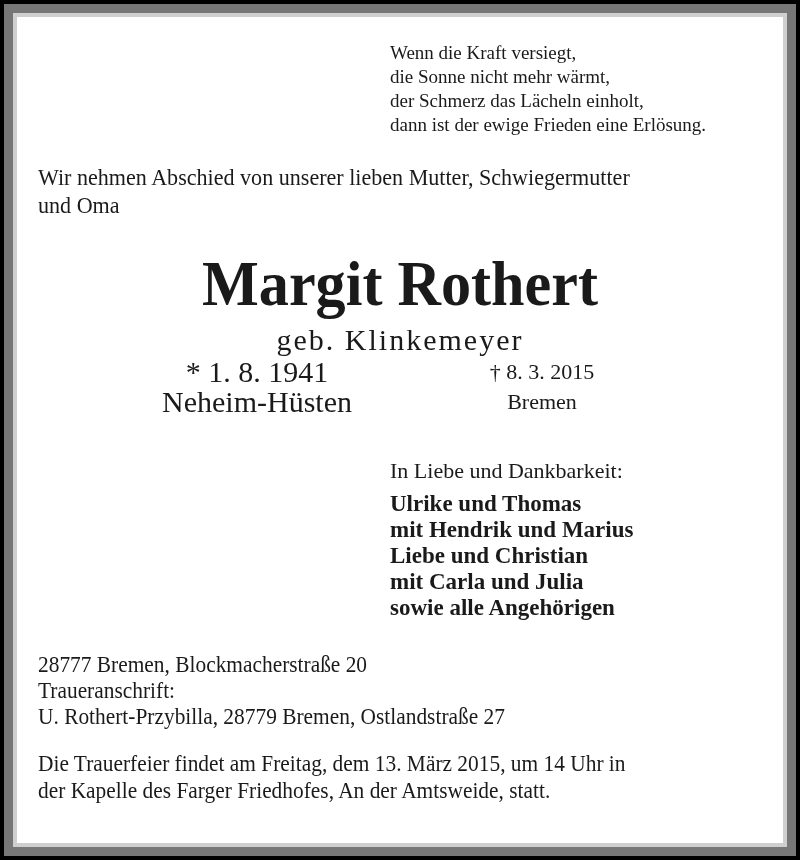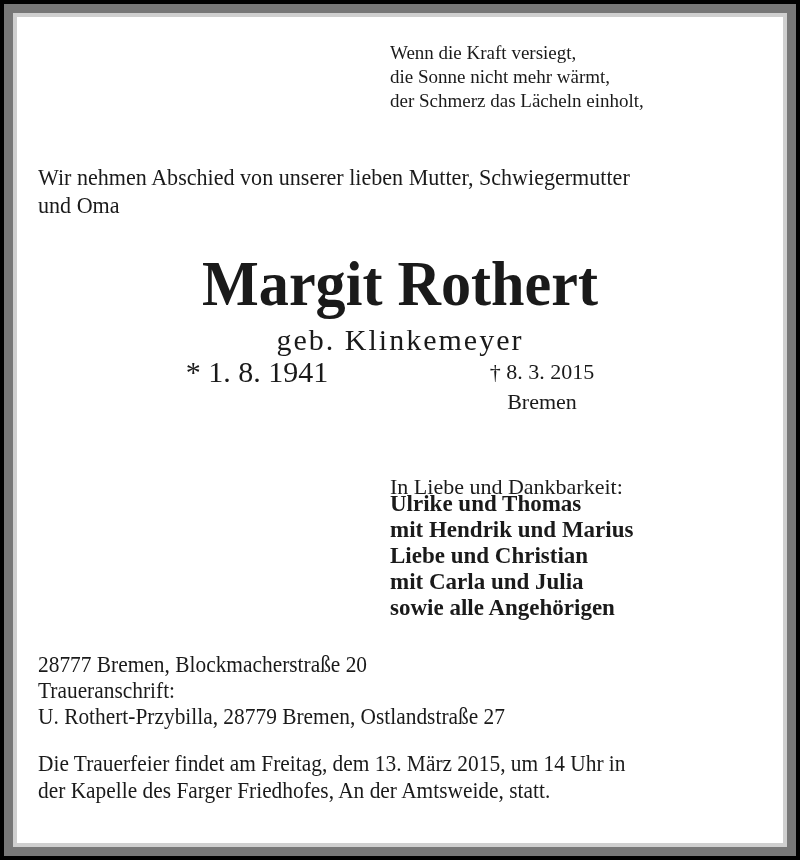--- a/index.html
+++ b/index.html
@@ -8,48 +8,50 @@
   .frame-inner { position: absolute; left: 9px; top: 9px; width: 774px; height: 834px; background: #cfcfcf; }
   .page { position: absolute; left: 4px; top: 4px; width: 766px; height: 826px; background: #ffffff; }
   .serif { font-family: "Liberation Serif", "DejaVu Serif", serif; color: #1a1a1a; }
   .poem { position: absolute; left: 373px; top: 24px; font-size: 19px; line-height: 24px; }
   .poem div { white-space: nowrap; }
   .intro { position: absolute; left: 21px; top: 146px; width: 740px; font-size: 24px; line-height: 28px; transform: scaleX(0.92); transform-origin: left top; white-space: nowrap; }
   .name { position: absolute; left: 0; width: 766px; top: 232px; text-align: center; font-size: 64px; font-weight: bold; line-height: 70px; transform: scaleX(0.94); }
   .maiden { position: absolute; left: 0; width: 766px; top: 310px; text-align: center; font-size: 30px; letter-spacing: 2px; line-height: 26px; }
   .born-col { position: absolute; left: 140px; width: 200px; top: 340px; text-align: center; font-size: 30px; line-height: 30px; }
   .died-col { position: absolute; left: 425px; width: 200px; top: 340px; text-align: center; font-size: 22px; line-height: 30px; }
-  .thanks { position: absolute; left: 373px; top: 440px; font-size: 22px; line-height: 28px; white-space: nowrap; margin-top: 16px; }
+  .thanks { position: absolute; left: 373px; top: 440px; font-size: 22px; line-height: 28px; white-space: nowrap; }
   .family { position: absolute; left: 373px; top: 474px; font-size: 23px; line-height: 26px; font-weight: bold; white-space: nowrap; font-family: Liberation Serif, serif; }
   .address { position: absolute; left: 21px; top: 635px; font-size: 23px; line-height: 26px; white-space: nowrap; transform: scaleX(0.93); transform-origin: left top; }
   .ceremony { position: absolute; left: 21px; top: 733px; font-size: 23px; line-height: 27px; white-space: nowrap; transform: scaleX(0.93); transform-origin: left top; }
 </style>
 </head>
 <body>
 
 <div class="frame-outer">
   <div class="frame-inner">
     <div class="page">
 
       <div class="poem serif">
         <div>Wenn die Kraft versiegt,</div>
         <div>die Sonne nicht mehr wärmt,</div>
         <div>der Schmerz das Lächeln einholt,</div>
+        <div>dann ist der ewige Frieden eine Erlösung.</div>
       </div>
 
       <div class="intro serif">
         <div>Wir nehmen Abschied von unserer lieben Mutter, Schwiegermutter</div>
         <div>und Oma</div>
       </div>
 
       <div class="name serif">Margit Rothert</div>
       <div class="maiden serif">geb. Klinkemeyer</div>
 
       <div class="born-col serif">
         <div>* 1. 8. 1941</div>
+        <div>Neheim-Hüsten</div>
       </div>
 
       <div class="died-col serif">
         <div>† 8. 3. 2015</div>
         <div>Bremen</div>
       </div>
 
       <div class="thanks serif">In Liebe und Dankbarkeit:</div>
 
       <div class="family serif">

